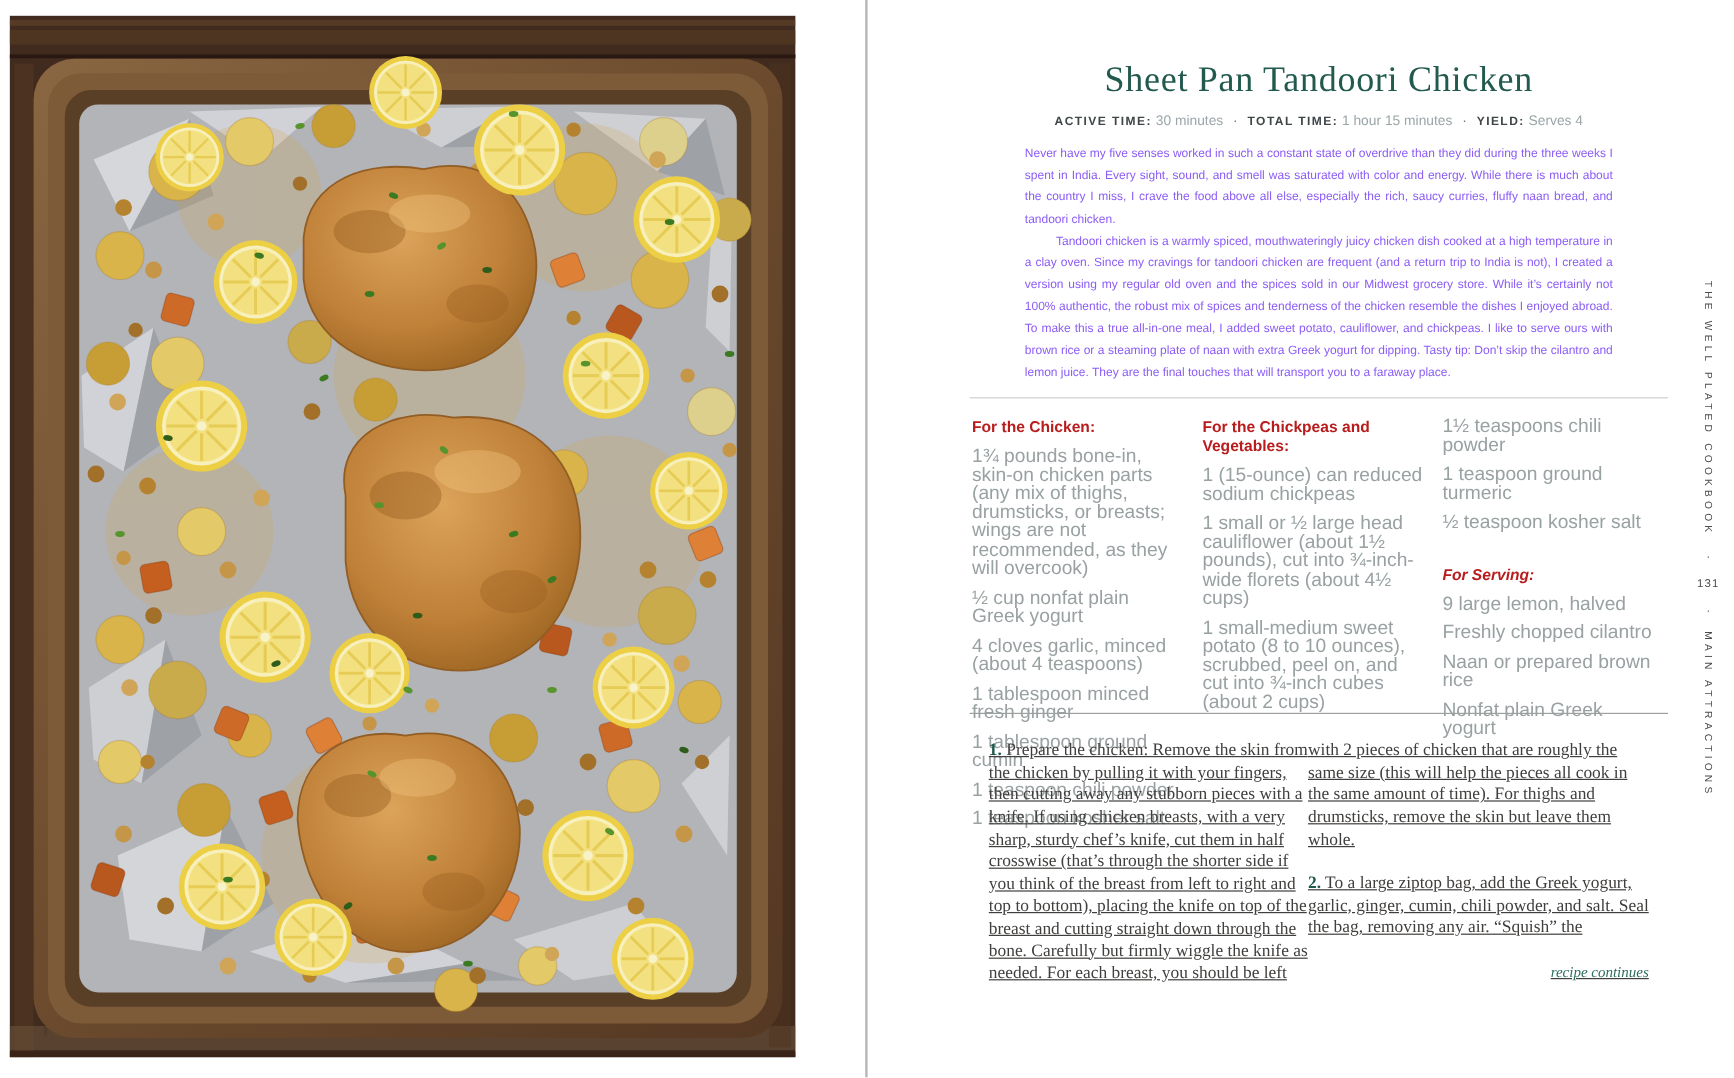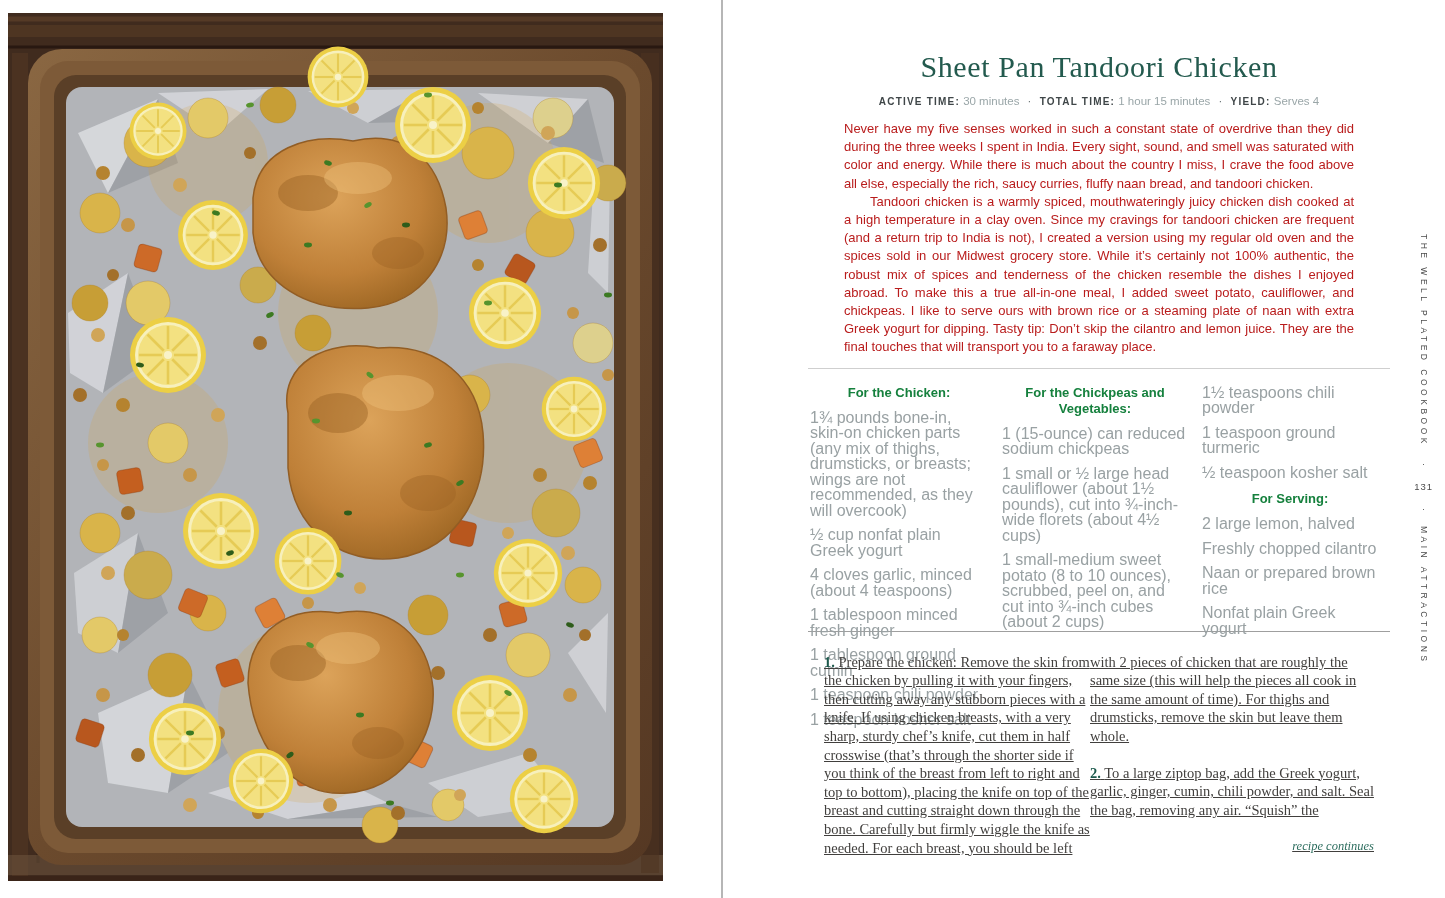--- a/index.html
+++ b/index.html
@@ -6,30 +6,30 @@
   body{width:1445px;height:898px;background:#ffffff;position:relative;overflow:hidden;
        font-family:"Liberation Sans",sans-serif;}
   .photo-wrap{position:absolute;left:8px;top:13px;width:655px;height:868px;}
   .gutter{position:absolute;left:721px;top:0;width:2px;height:898px;background:#b6b6b6;}
   .rpage{position:absolute;left:808px;top:0;width:582px;height:898px;}
   .title{margin:50px 0 0;text-align:center;font-family:"Liberation Serif",serif;font-weight:400;
          font-size:30px;color:#235a4e;letter-spacing:.6px;}
   .meta{text-align:center;margin-top:11px;font-size:11.5px;color:#9aa6a8;}
   .meta .mlabel{color:#3f4648;font-weight:bold;font-size:10px;letter-spacing:1.2px;}
   .meta .msep{margin:0 5px;color:#6a7476;}
-  .intro{margin:13px 36px 0;font-size:13px;line-height:18.2px;color:#b91c1c;text-align:justify;}
+  .intro{margin:13px 46px 0;font-size:10px;line-height:18.2px;color:#8b5cf6;text-align:justify;}
   .intro p{margin:0;}
   .intro p+p{text-indent:26px;}
   hr{border:0;margin:0;}
   .rule-top{border-top:1px solid #cfcfcf;margin-top:11px;}
   .rule-bottom{border-top:1px solid #9f9f9f;}
   .ing-grid{display:grid;grid-template-columns:178px 186px 176px;column-gap:14px;
             margin:16px 2px 0;height:246px;}
-  .ing-head{font-size:13px;font-weight:bold;color:#15803d;margin:0 0 9px;line-height:16px;text-align:center;}
-  .ing-head.mt{margin-top:11px;}
+  .ing-head{font-size:13px;font-weight:bold;color:#b91c1c;margin:0 0 9px;line-height:16px;}
+  .ing-head.mt{margin-top:27px;font-style:italic;}
   .ing{font-size:16px;line-height:15.5px;color:#99a1a3;margin:0 0 9px;}
   .steps{display:grid;grid-template-columns:266px 284px;margin:21px 16px 0;
          font-family:"Liberation Serif",serif;font-size:14.5px;line-height:18.6px;color:#413f3d;text-decoration:underline;}
   .step{margin:0 0 18px;}
   .stepnum{font-weight:bold;color:#1d5a4d;}
   .continues{text-align:right;font-style:italic;color:#2e6e5f;font-size:12.5px;
              font-family:"Liberation Serif",serif;margin-top:12px;}
   .spine{position:absolute;right:12px;top:0;height:898px;display:flex;flex-direction:column;
          align-items:center;justify-content:center;gap:12px;color:#4c4c4c;}
   .spine .vert{writing-mode:vertical-rl;font-size:8.5px;letter-spacing:3.5px;}
@@ -319,21 +319,21 @@
       <p class="ing-head">For the Chickpeas and Vegetables:</p>
       <p class="ing">1 (15-ounce) can reduced sodium chickpeas</p>
       <p class="ing">1 small or ½ large head cauliflower (about 1½ pounds), cut into ¾-inch-wide florets (about 4½ cups)</p>
       <p class="ing">1 small-medium sweet potato (8 to 10 ounces), scrubbed, peel on, and cut into ¾-inch cubes (about 2 cups)</p>
     </div>
     <div>
       <p class="ing">1½ teaspoons chili powder</p>
       <p class="ing">1 teaspoon ground turmeric</p>
       <p class="ing">½ teaspoon kosher salt</p>
       <p class="ing-head mt">For Serving:</p>
-      <p class="ing">2 large lemon, halved</p>
+      <p class="ing">9 large lemon, halved</p>
       <p class="ing">Freshly chopped cilantro</p>
       <p class="ing">Naan or prepared brown rice</p>
       <p class="ing">Nonfat plain Greek yogurt</p>
     </div>
   </div>
 
   <hr class="rule-bottom">
 
   <div class="steps">
     <div>

